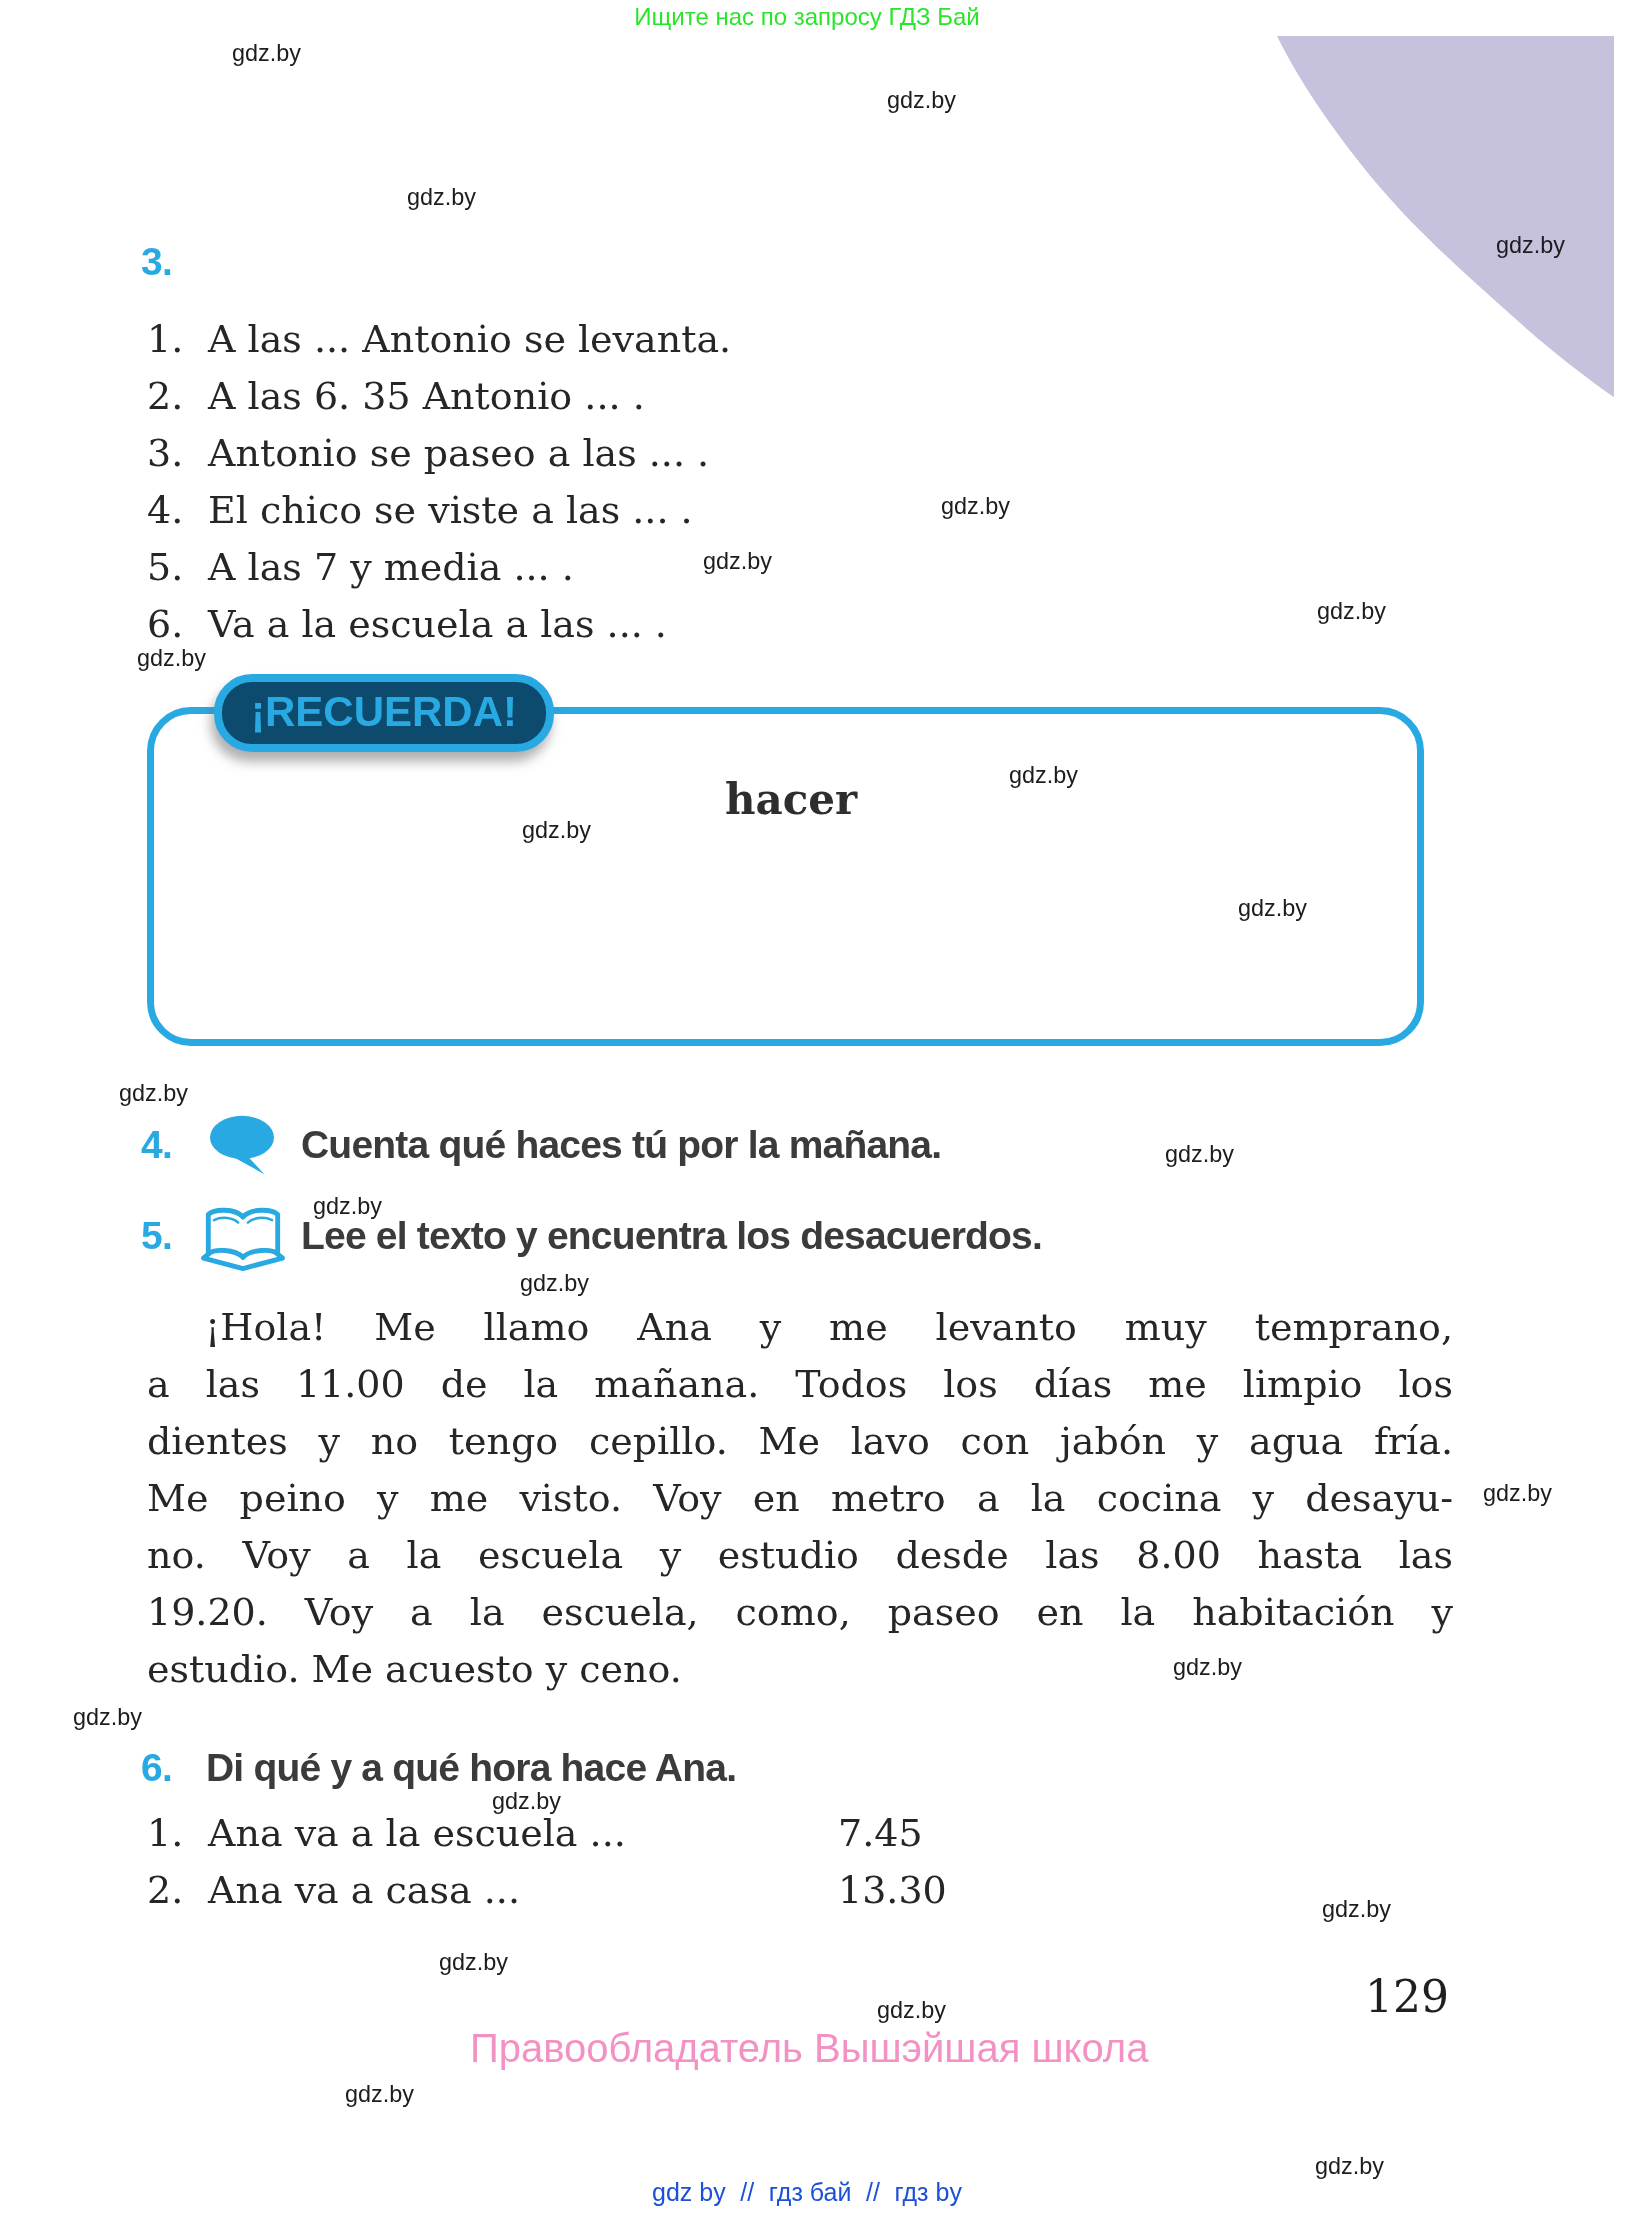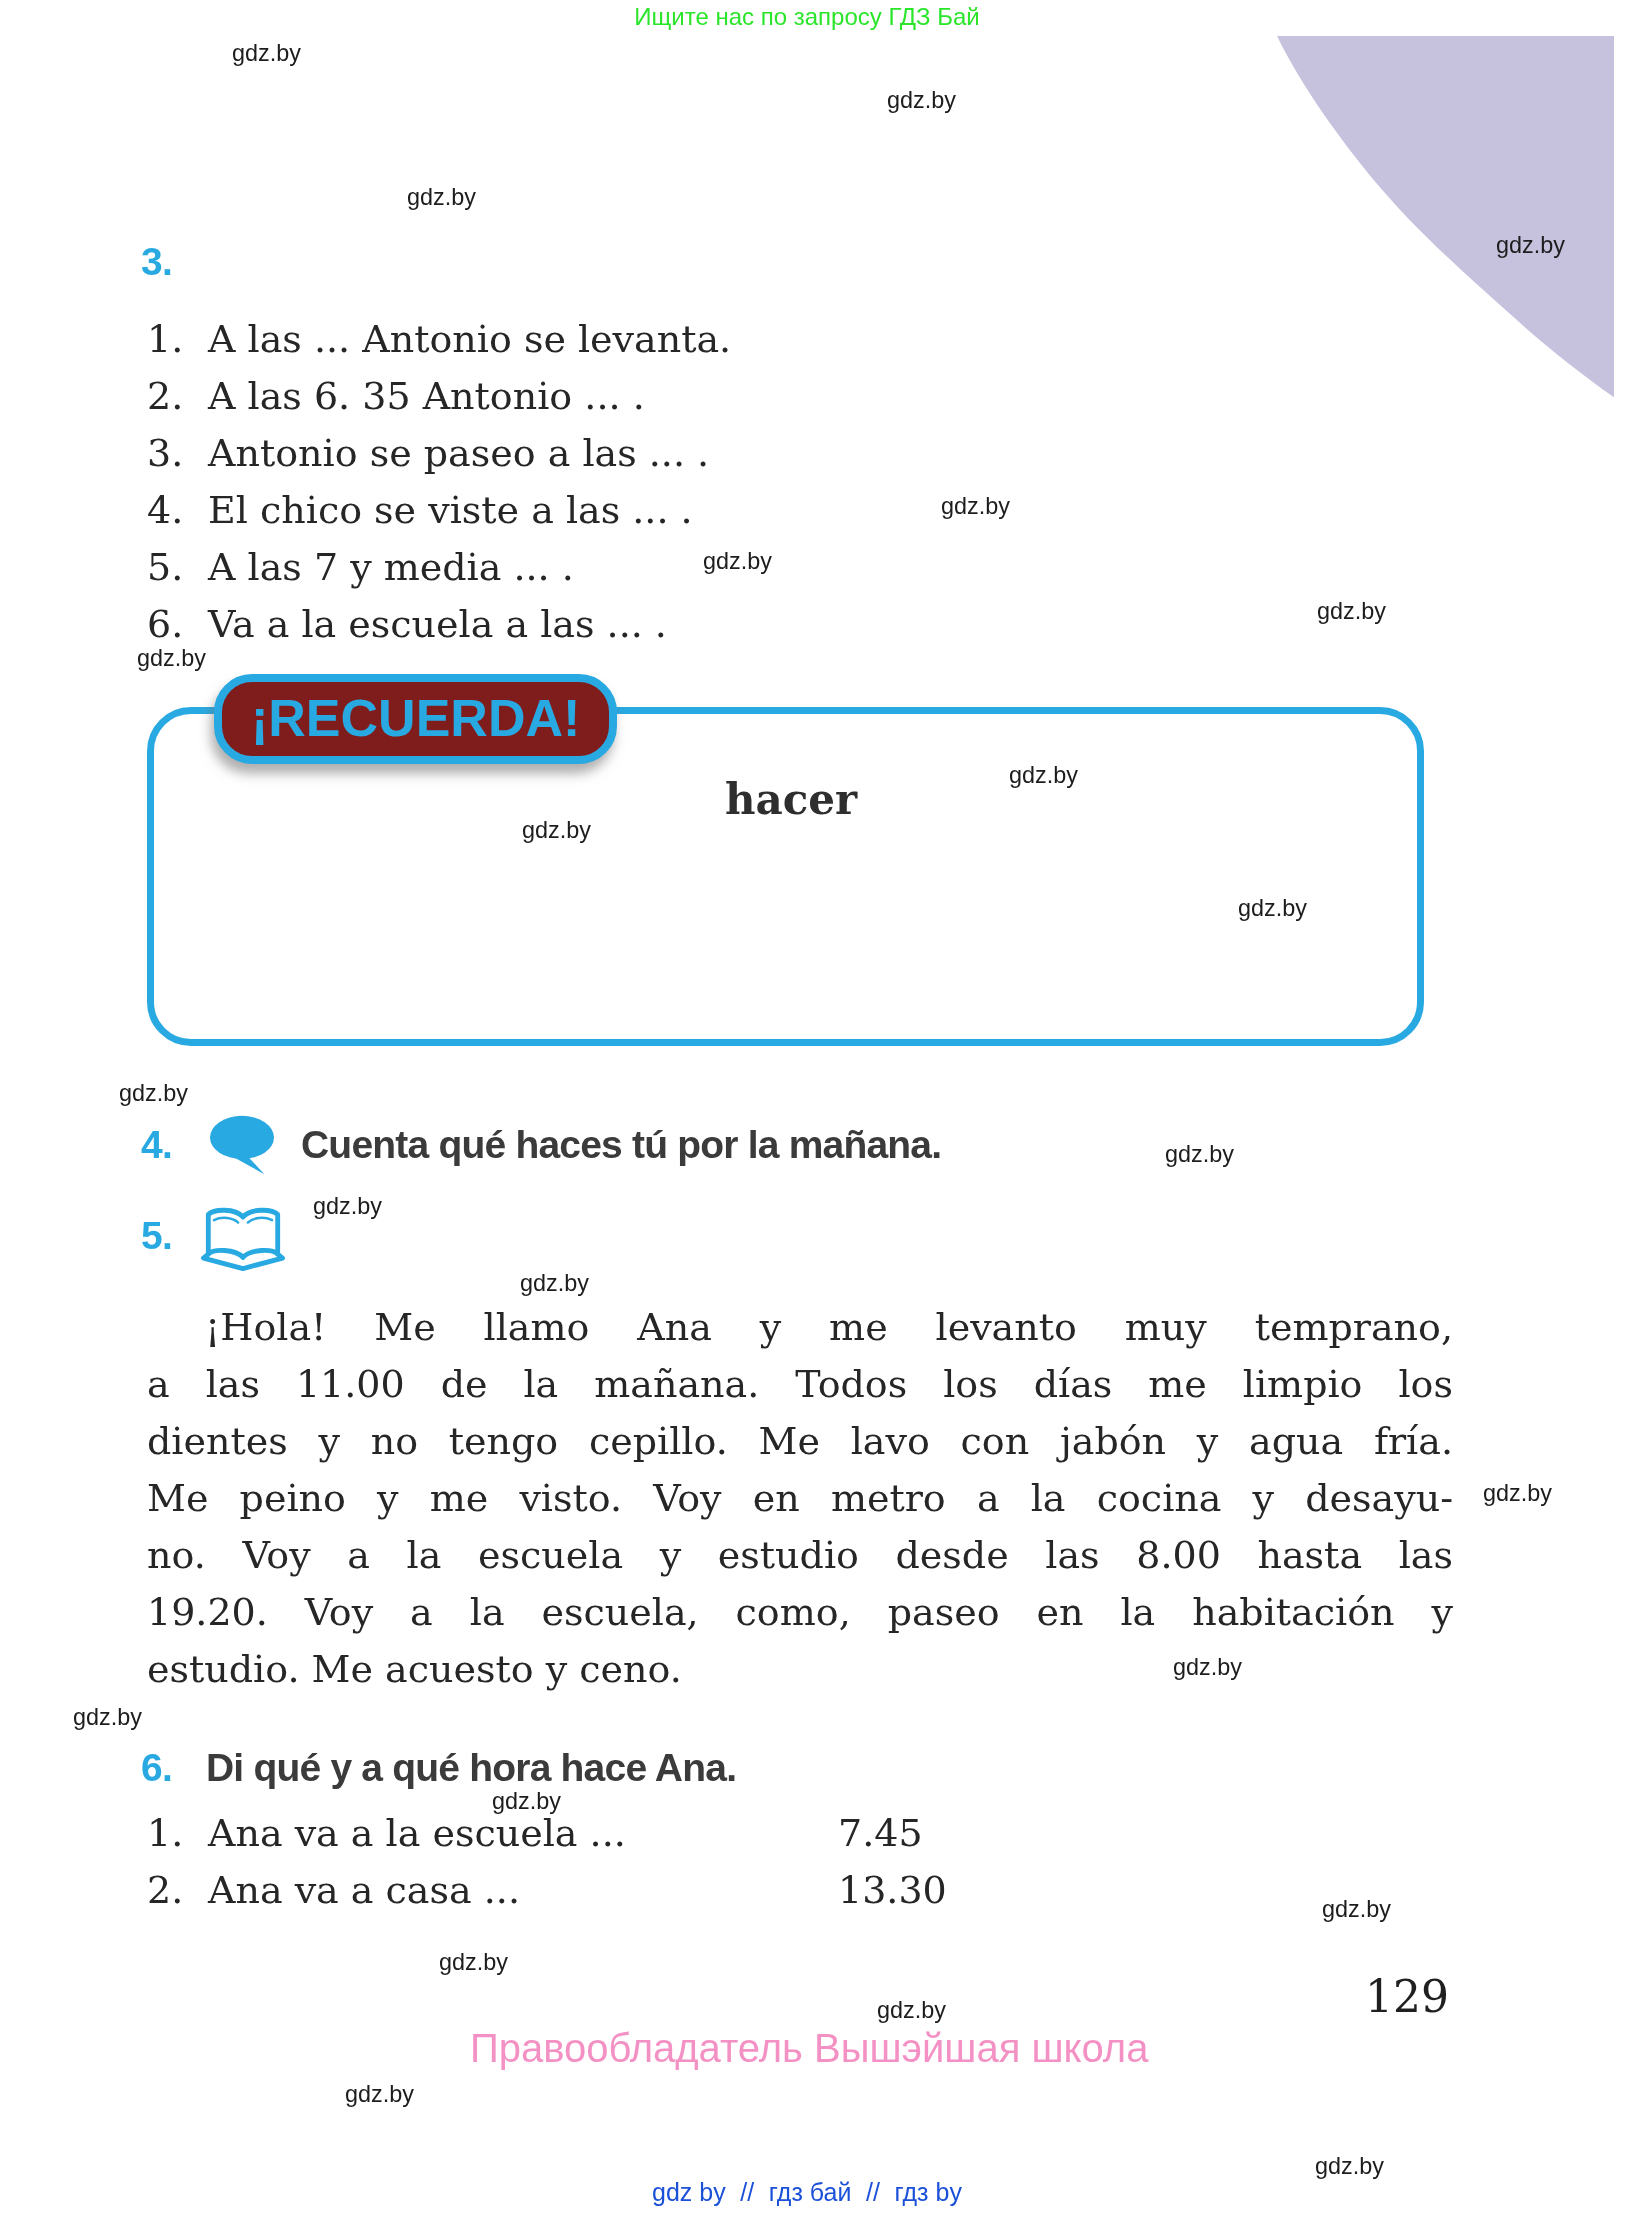--- a/index.html
+++ b/index.html
@@ -30,23 +30,23 @@
   }
   .para .jl{text-align:justify;text-align-last:justify;}
   .para .first{text-indent:58px;}
   
   .rec-box{
     position:absolute;left:147px;top:707px;width:1277px;height:339px;
     border:7.3px solid #29a9e1;border-radius:44px;background:#ffffff;z-index:2;box-sizing:border-box;
   }
   .rec-label{
     position:absolute;left:214px;top:674px;z-index:5;
-    background:#7f1d1d;border:8.9px solid #29a9e1;border-radius:38px;
+    background:#0c4a6e;border:8.9px solid #29a9e1;border-radius:38px;
     padding:6.4px 29px 8px 29px;
-    font-family:"Liberation Sans",sans-serif;font-weight:bold;font-size:52px;color:#29a9e1;
+    font-family:"Liberation Sans",sans-serif;font-weight:bold;font-size:42px;color:#29a9e1;
     letter-spacing:0px;white-space:nowrap;
     box-shadow:-3.2px 9.7px 11.3px rgba(110,110,110,0.55);
   }
   .verb-head{
     position:absolute;left:725px;top:775px;font-family:"DejaVu Serif",serif;
     font-weight:bold;font-size:42px;color:#2e2e2e;z-index:4;
   }
   .conj{
     position:absolute;left:544px;top:853px;z-index:4;
     display:grid;grid-template-columns:299px auto;
@@ -137,20 +137,21 @@
   <div class="ex-num" style="left:141px;top:1214px">5.</div>
   <svg class="icon" style="left:201px;top:1204px" width="84" height="71" viewBox="0 0 104 88">
     <g fill="none" stroke="#29a9e1" stroke-width="6" stroke-linejoin="round" stroke-linecap="round">
       <path d="M52,16 C42,5 16,6 9,13 L9,62 C16,55 42,56 52,66"></path>
       <path d="M52,16 C62,5 88,6 95,13 L95,62 C88,55 62,56 52,66"></path>
       <path d="M9,62 L3,67 L52,80 L101,67 L95,62"></path>
       <path d="M16,20 C26,15 40,17 46,23" stroke-width="3"></path>
       <path d="M88,20 C78,15 64,17 58,23" stroke-width="3"></path>
     </g>
   </svg>
+  <div class="ex-title" style="left:301px;top:1214px">Lee el texto y encuentra los desacuerdos.</div>
 
   <div class="para serif">
     <div class="jl first">¡Hola! Me llamo Ana y me levanto muy temprano,</div>
     <div class="jl">a las 11.00 de la mañana. Todos los días me limpio los</div>
     <div class="jl">dientes y no tengo cepillo. Me lavo con jabón y agua fría.</div>
     <div class="jl">Me peino y me visto. Voy en metro a la cocina y desayu-</div>
     <div class="jl">no. Voy a la escuela y estudio desde las 8.00 hasta las</div>
     <div class="jl">19.20. Voy a la escuela, como, paseo en la habitación y</div>
     <div>estudio. Me acuesto y ceno.</div>
   </div>

